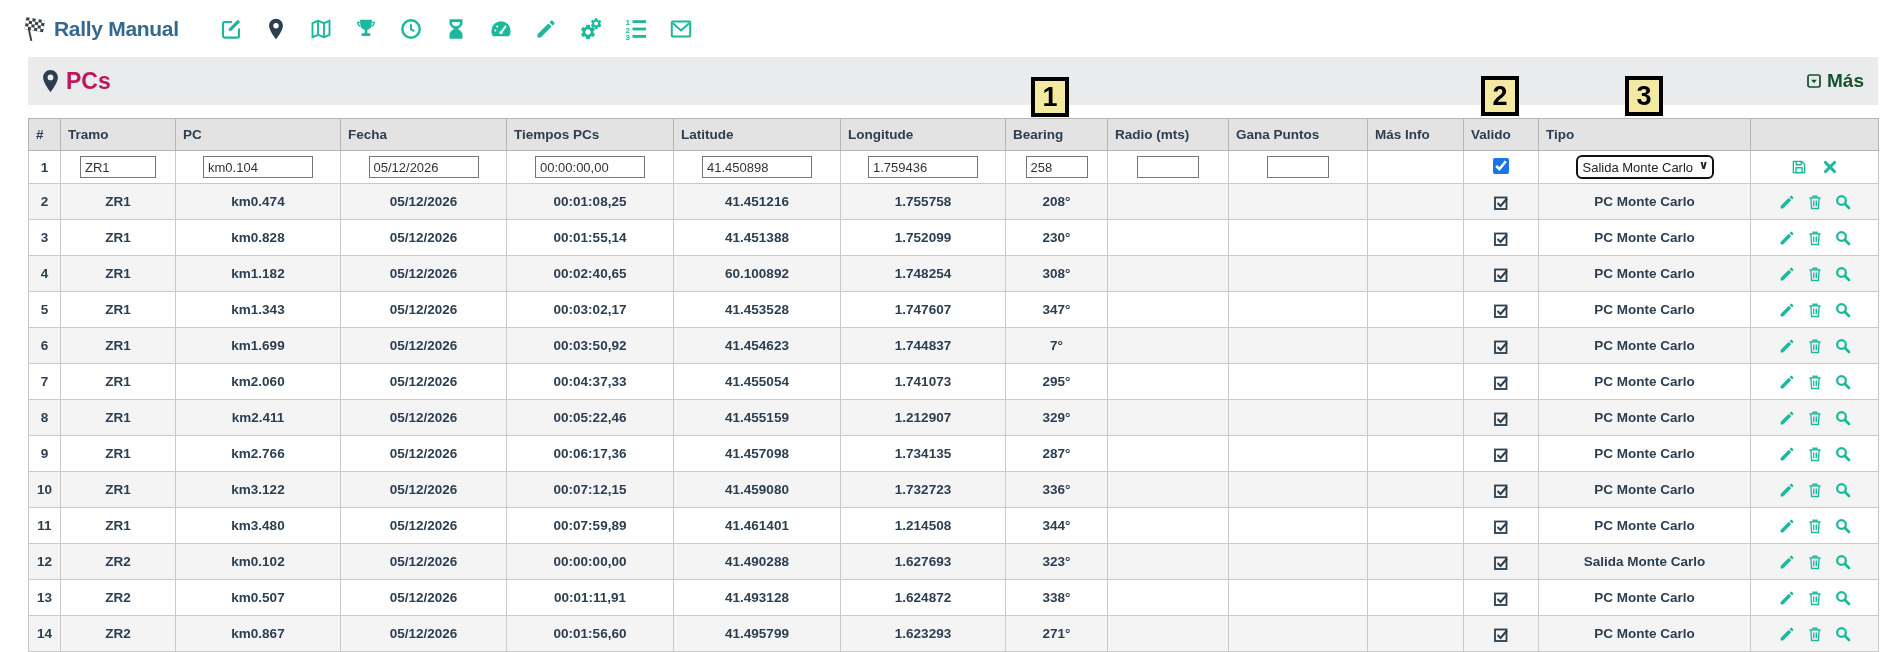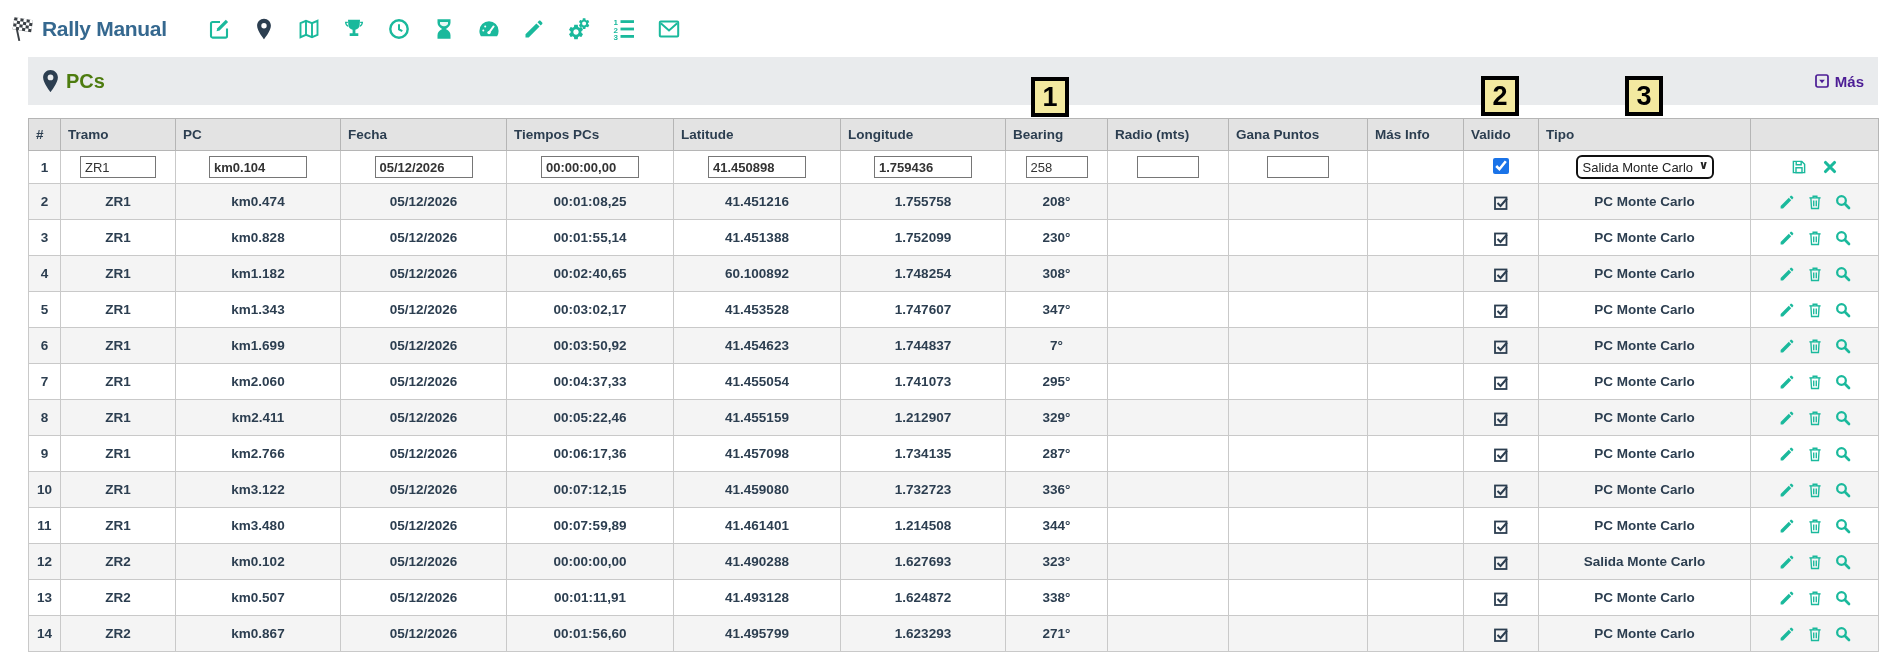--- a/index.html
+++ b/index.html
@@ -1,48 +1,48 @@
 <!DOCTYPE html>
 <html><head>
 <meta charset="utf-8">
 <style>
   * { box-sizing: border-box; margin: 0; padding: 0; }
   html,body { width:1882px; height:652px; overflow:hidden; background:#fff;
               font-family:"Liberation Sans","DejaVu Sans",sans-serif; }
 
   
-  .topbar { height:57px; display:flex; align-items:center; padding-left:8px; background:#fff; }
+  .topbar { height:57px; display:flex; align-items:center; padding-left:20px; background:#fff; }
   .logo-flag { width:30px; height:30px; margin-right:4px; }
   .app-title { font-size:21px; font-weight:bold; color:#35688f; letter-spacing:-.3px; margin-right:40px; }
   .nav-icons { display:flex; align-items:center; gap:21px; }
   .nav-ic { width:24px; height:24px; color:#1ab99c; cursor:pointer; display:inline-flex; }
   .nav-ic.dark { color:#2c3e50; }
   .nav-ic svg { width:100%; height:100%; }
 
   
   .band { position:relative; margin:0 4px 0 28px; width:1850px; height:48px; background:#e9ebed;
           display:flex; align-items:center; padding:0 14px; }
   .band .pin { width:17px; height:22px; color:#2c3e50; margin-right:7px; }
-  .band-title { font-size:20px; font-weight:bold; color:#4d7c0f; }
-  .more-btn { margin-left:auto; display:flex; align-items:center; gap:5px; color:#4c1d95;
-              font-size:15px; font-weight:bold; cursor:pointer; }
+  .band-title { font-size:23px; font-weight:bold; color:#be185d; }
+  .more-btn { margin-left:auto; display:flex; align-items:center; gap:5px; color:#14532d;
+              font-size:19px; font-weight:bold; cursor:pointer; }
   .more-btn svg { width:16px; height:16px; }
 
   
   table { border-collapse:collapse; table-layout:fixed; width:1850px; margin:13px 0 0 28px; }
   th, td { border:1px solid #c9c9c9; overflow:hidden; white-space:nowrap; }
   thead th { height:32px; background:#e3e3e3; border-color:#b5b5b5;
              font-size:13.5px; font-weight:bold; color:#2c3e50; text-align:left; padding-left:7px; }
   tbody td { height:36px; text-align:center; font-size:13.5px; font-weight:bold; color:#2c3e50; }
   tr.even td { background:#f4f4f4; }
   tr.odd  td { background:#fff; }
   tr.edit-row td { height:33px; background:#fff; }
   .edit-row input[type=text] { height:22px; border:1px solid #767676; background:#fff;
         font-family:"Liberation Sans",sans-serif; font-size:13px; color:#333; padding:0 4px; }
-  .w-sm { width:76px; } .w-md { width:98px;font-weight:bold; } .w-xs { width:62px; }
+  .w-sm { width:76px; } .w-md { width:110px; } .w-xs { width:62px; }
   .edit-row input[type=checkbox] { width:16px; height:16px; accent-color:#1a73e8; }
   .sel-wrap { position:relative; display:inline-block; }
   .sel-wrap select { appearance:none; -webkit-appearance:none; width:138px; height:24px;
         border:2px solid #111; border-radius:6px; background:#fff; padding:0 18px 0 5px;
         font-family:"Liberation Sans",sans-serif; font-size:13px; color:#222; }
   .sel-wrap .chev { position:absolute; right:5px; top:3px; font-size:12px; color:#222; pointer-events:none; }
   .act { display:inline-flex; width:18px; height:18px; color:#1ab99c; cursor:pointer;
          vertical-align:middle; margin:0 5px; }
   .act svg { width:100%; height:100%; }
   .chk-ic { display:inline-flex; width:16px; height:16px; color:#2c3e50; vertical-align:middle; }

